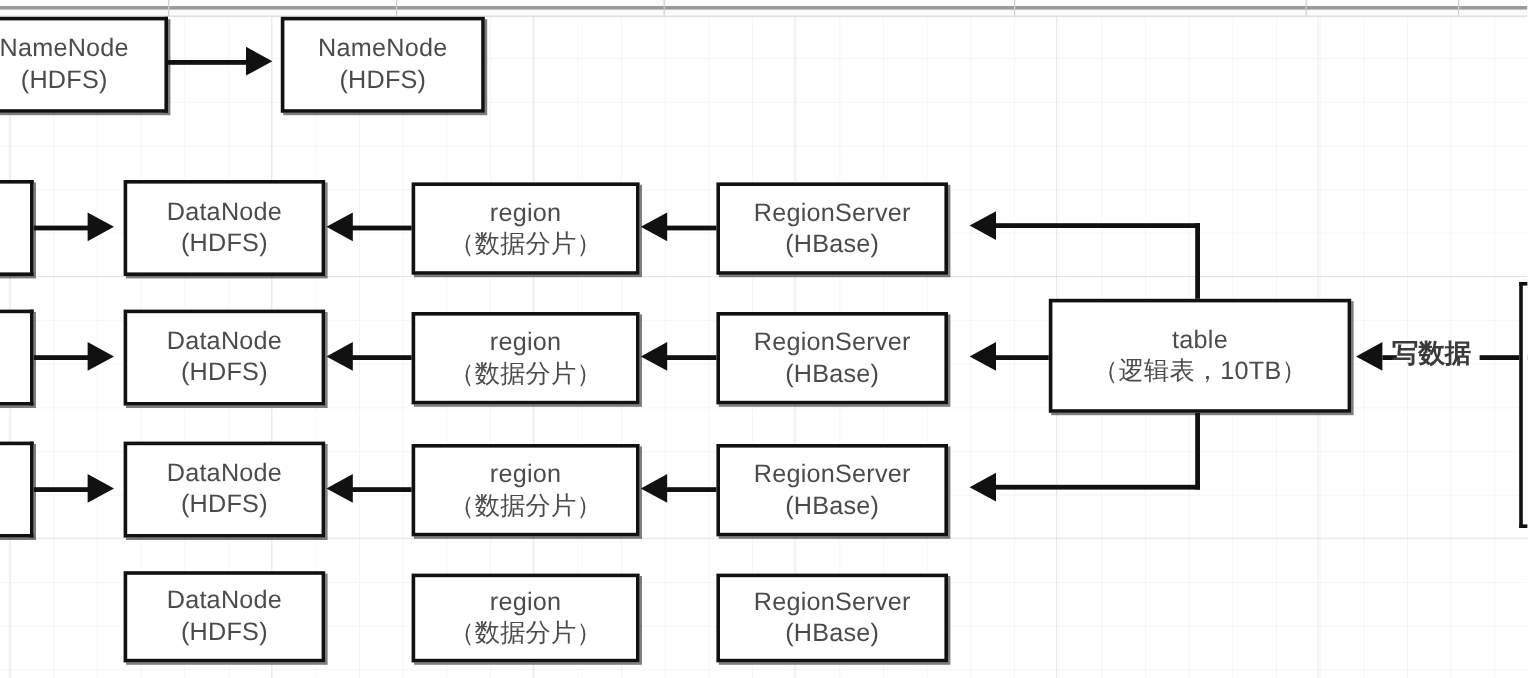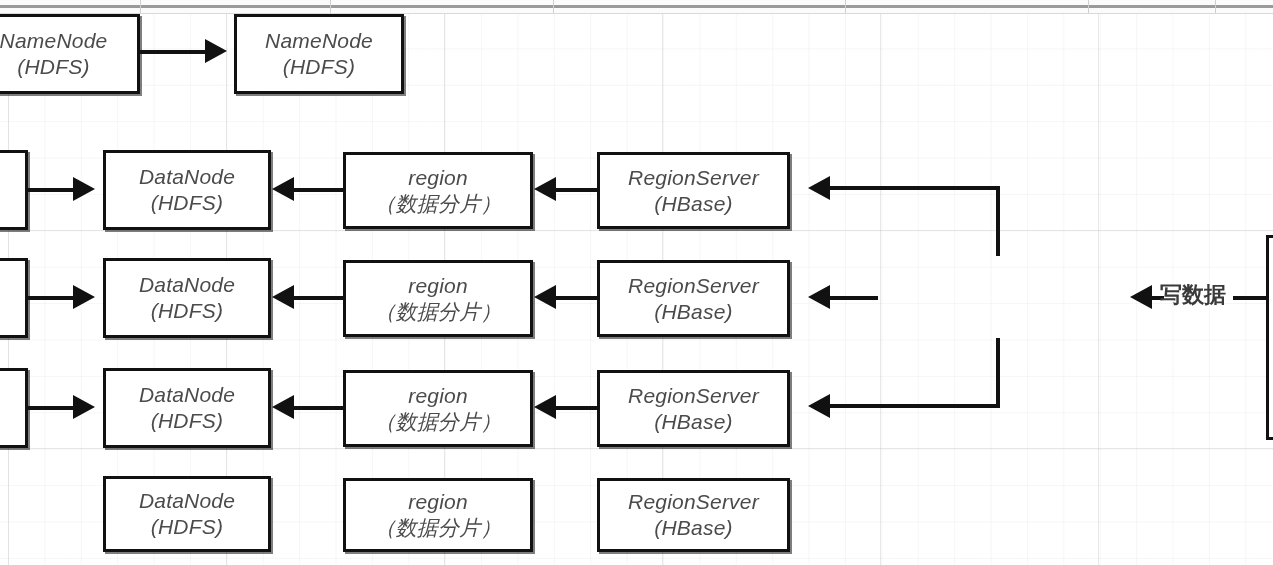--- a/index.html
+++ b/index.html
@@ -77,21 +77,20 @@
     text-align: center;
     color: #4b4b4b;
     font-size: 21px;
     line-height: 1.22;
     letter-spacing: 0.2px;
     box-shadow: 2px 2px 0 rgba(20,20,20,0.55);
   }
   .node .l1, .node .l2 {
     display: block;
     white-space: nowrap;
-    font-style: italic;
   }
   .node.cut-left {
     border-left: none;
     box-shadow: 2px 2px 0 rgba(20,20,20,0.55);
   }
   .node.cut-right {
     border-right: none;
   }
   .node.blank { }
 
@@ -243,16 +242,20 @@
   </div>
   <div class="node" style="left:597px; top:370px; width:193px; height:77px;">
     <span class="l1">RegionServer</span>
     <span class="l2">(HBase)</span>
   </div>
   <div class="node" style="left:597px; top:478px; width:193px; height:74px;">
     <span class="l1">RegionServer</span>
     <span class="l2">(HBase)</span>
   </div>
 
+  <div class="node" style="left:874px; top:249px; width:252px; height:95px;">
+    <span class="l1">table</span>
+    <span class="l2">（逻辑表，10TB）</span>
+  </div>
 
   <div class="node cut-right blank" style="left:1266px; top:235px; width:50px; height:205px; box-shadow:none;"></div>
 
 </div>
 
 </body></html>

